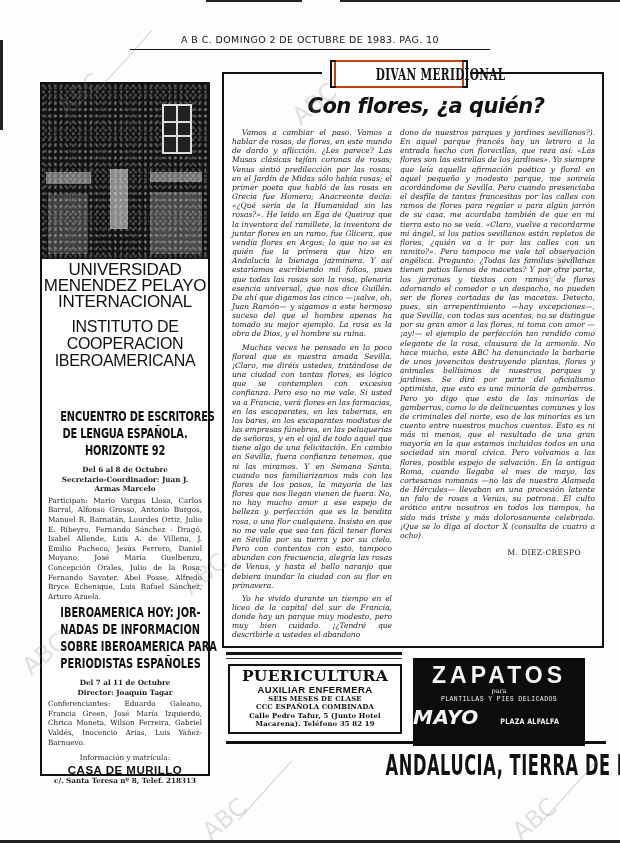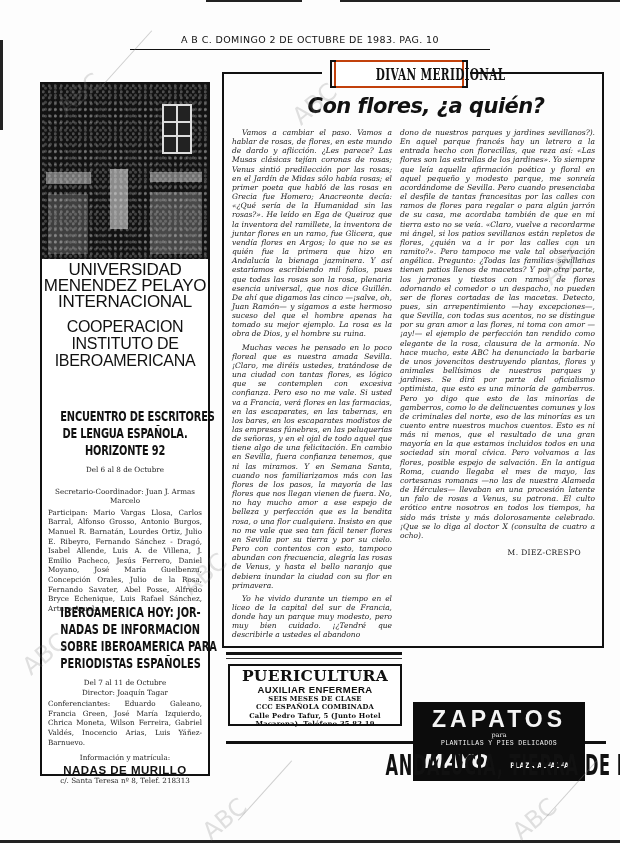--- a/index.html
+++ b/index.html
@@ -44,21 +44,21 @@
     .inst-block { margin-top: 8px; }
     .inst-line { font-size: 16px; line-height: 17px; letter-spacing: -0.3px; }
 
     .cond-title { font-family: "DejaVu Sans", sans-serif; font-weight: bold; font-stretch: condensed; transform: scaleX(0.78); transform-origin: center; white-space: nowrap; }
 
     .encuentro { position: absolute; left: 0; top: 324px; width: 166px; text-align: center; }
     .encuentro .cond-title { font-size: 14px; line-height: 17px; letter-spacing: -0.2px; }
     .small-text { font-family: "DejaVu Serif", serif; font-size: 7.2px; line-height: 9.6px; color: #222; }
     .center { text-align: center; }
     .justify { text-align: justify; padding: 0 6px; }
-    .bold { font-weight: normal; }
+    .bold { font-weight: bold; }
 
     .ibero { position: absolute; left: 0; top: 520px; width: 166px; text-align: center; }
     .ibero .cond-title { font-size: 14px; line-height: 17px; }
 
     .casa { font-family: "Liberation Sans", sans-serif; font-weight: bold; font-size: 11.5px; letter-spacing: 0.5px; margin-top: 1px; }
 
     
     .article-frame {
       position: absolute; left: 222px; top: 72px; width: 382px; height: 576px;
       border-left: 2px solid #111; border-right: 2px solid #111; border-bottom: 2px solid #111;
@@ -90,35 +90,35 @@
     .col-right { left: 400px; width: 195px; }
     .col p { text-indent: 10px; margin-bottom: 4px; }
     .col p.noindent { text-indent: 0; }
     .signature { text-align: right; font-style: normal; font-size: 7.5px; letter-spacing: 0.4px; margin-top: 8px; padding-right: 14px; }
 
     
     .rule-thick { position: absolute; height: 3px; background: #111; }
     .rule-thin { position: absolute; height: 1px; background: #333; }
 
     .puericultura {
-      position: absolute; left: 228px; top: 664px; width: 174px; height: 62px;
+      position: absolute; left: 228px; top: 664px; width: 174px; height: 70px;
       border: 2px solid #111; text-align: center; background: #fff;
     }
     .puer-title { font-family: "DejaVu Serif", serif; font-weight: bold; font-size: 15.5px; letter-spacing: 0.3px; line-height: 17px; margin-top: 1px; }
     .puer-sub { font-family: "Liberation Sans", sans-serif; font-weight: bold; font-size: 9.5px; letter-spacing: 0.4px; line-height: 11px; }
     .puer-small { font-family: "DejaVu Serif", serif; font-weight: bold; font-size: 6.8px; line-height: 8.4px; letter-spacing: 0.2px; }
 
     .zapatos {
-      position: absolute; left: 413px; top: 658px; width: 172px; height: 79px;
-      background: #0c0c0c; color: #f4f4f4; text-align: center; margin-top: 44px;
+      position: absolute; left: 413px; top: 658px; width: 172px; height: 88px;
+      background: #0c0c0c; color: #f4f4f4; text-align: center;
     }
     .zap-title { font-family: "Liberation Sans", sans-serif; font-weight: bold; font-size: 23px; letter-spacing: 4px; margin-top: 5px; line-height: 24px; }
     .zap-para { font-family: "DejaVu Serif", serif; font-size: 6.5px; line-height: 8px; }
     .zap-line { font-family: Liberation Mono, monospace; font-size: 6.5px; line-height: 9px; letter-spacing: 0.4px; }
-    .zap-bottom { display: flex; align-items: baseline; justify-content: center; gap: 16px; margin-top: 1px; }
+    .zap-bottom { display: flex; align-items: baseline; gap: 16px; margin-top: 1px; }
     .zap-mayo { font-family: "DejaVu Sans", sans-serif; font-weight: bold; font-style: italic; font-size: 20px; letter-spacing: 0.5px; }
     .zap-plaza { font-family: "DejaVu Sans", sans-serif; font-weight: bold; font-size: 7.5px; letter-spacing: 0.3px; transform: scaleX(0.85); display: inline-block; }
 
     .banner {
       position: absolute; left: 226px; top: 747px; width: 380px; height: 36px;
       text-align: center; font-family: "DejaVu Sans", sans-serif; font-weight: bold;
       font-size: 29px; line-height: 36px; white-space: nowrap;
     }
     .banner span { display: inline-block; transform: scaleX(0.56); transform-origin: center; letter-spacing: 1px; }
 
@@ -152,45 +152,45 @@
     <div class="photo-panel" style="left:6px;top:110px;width:40px;height:60px;background:rgba(200,200,200,0.25);"></div>
     <div class="photo-panel" style="left:108px;top:108px;width:52px;height:62px;background:rgba(200,200,200,0.3);"></div>
     <div class="photo-door"></div>
   </div>
 
   <div class="univ-block">
     <div class="univ-line">UNIVERSIDAD</div>
     <div class="univ-line">MENENDEZ PELAYO</div>
     <div class="univ-line">INTERNACIONAL</div>
     <div class="inst-block">
+      <div class="inst-line">INSTITUTO DE</div>
       <div class="inst-line">COOPERACION</div>
-      <div class="inst-line">INSTITUTO DE</div>
       <div class="inst-line">IBEROAMERICANA</div>
     </div>
   </div>
 
   <div class="encuentro">
     <div class="cond-title">ENCUENTRO DE ESCRITORES</div>
     <div class="cond-title">DE LENGUA ESPAÑOLA.</div>
     <div class="cond-title">HORIZONTE 92</div>
     <div class="small-text center bold" style="margin-top:6px;">Del 6 al 8 de Octubre</div>
-    <div class="small-text center bold" style="padding:0 8px;margin-top:12px;">Secretario-Coordinador: Juan J. Armas Marcelo</div>
+    <div class="small-text center bold" style="padding:0 8px;">Secretario-Coordinador: Juan J. Armas Marcelo</div>
     <div class="small-text justify" style="margin-top:2px;">Participan: Mario Vargas Llosa, Carlos Barral, Alfonso Grosso, Antonio Burgos, Manuel R. Barnatán, Lourdes Ortiz, Julio E. Ribeyro, Fernando Sánchez - Dragó, Isabel Allende, Luis A. de Villena, J. Emilio Pacheco, Jesús Ferrero, Daniel Moyano, José María Guelbenzu, Concepción Orales, Julio de la Rosa, Fernando Savater, Abel Posse, Alfredo Bryce Echenique, Luis Rafael Sánchez, Arturo Azuela.</div>
   </div>
 
   <div class="ibero">
     <div class="cond-title">IBEROAMERICA HOY: JOR-</div>
     <div class="cond-title">NADAS DE INFORMACION</div>
     <div class="cond-title">SOBRE IBEROAMERICA PARA</div>
     <div class="cond-title">PERIODISTAS ESPAÑOLES</div>
     <div class="small-text center bold" style="margin-top:6px;">Del 7 al 11 de Octubre</div>
     <div class="small-text center bold">Director: Joaquín Tagar</div>
     <div class="small-text justify" style="margin-top:2px;">Conferenciantes: Eduardo Galeano, Francia Green, José María Izquierdo, Chrica Moneta, Wilson Ferreira, Gabriel Valdés, Inocencio Arias, Luis Yáñez-Barnuevo.</div>
     <div class="small-text center" style="margin-top:6px;">Información y matrícula:</div>
-    <div class="casa">NADAS DE MURILLO</div>
+    <div class="casa">CASA DE MURILLO</div>
     <div class="small-text center bold">c/. Santa Teresa nº 8, Telef. 218313</div>
   </div>
 </div>
 
 <div class="article-frame"></div>
 <div class="frame-top-left"></div>
 <div class="frame-top-right"></div>
 <div class="section-label"><span>DIVAN MERIDIONAL</span></div>
 <h1 class="article-title">Con flores, ¿a quién?</h1>
 

